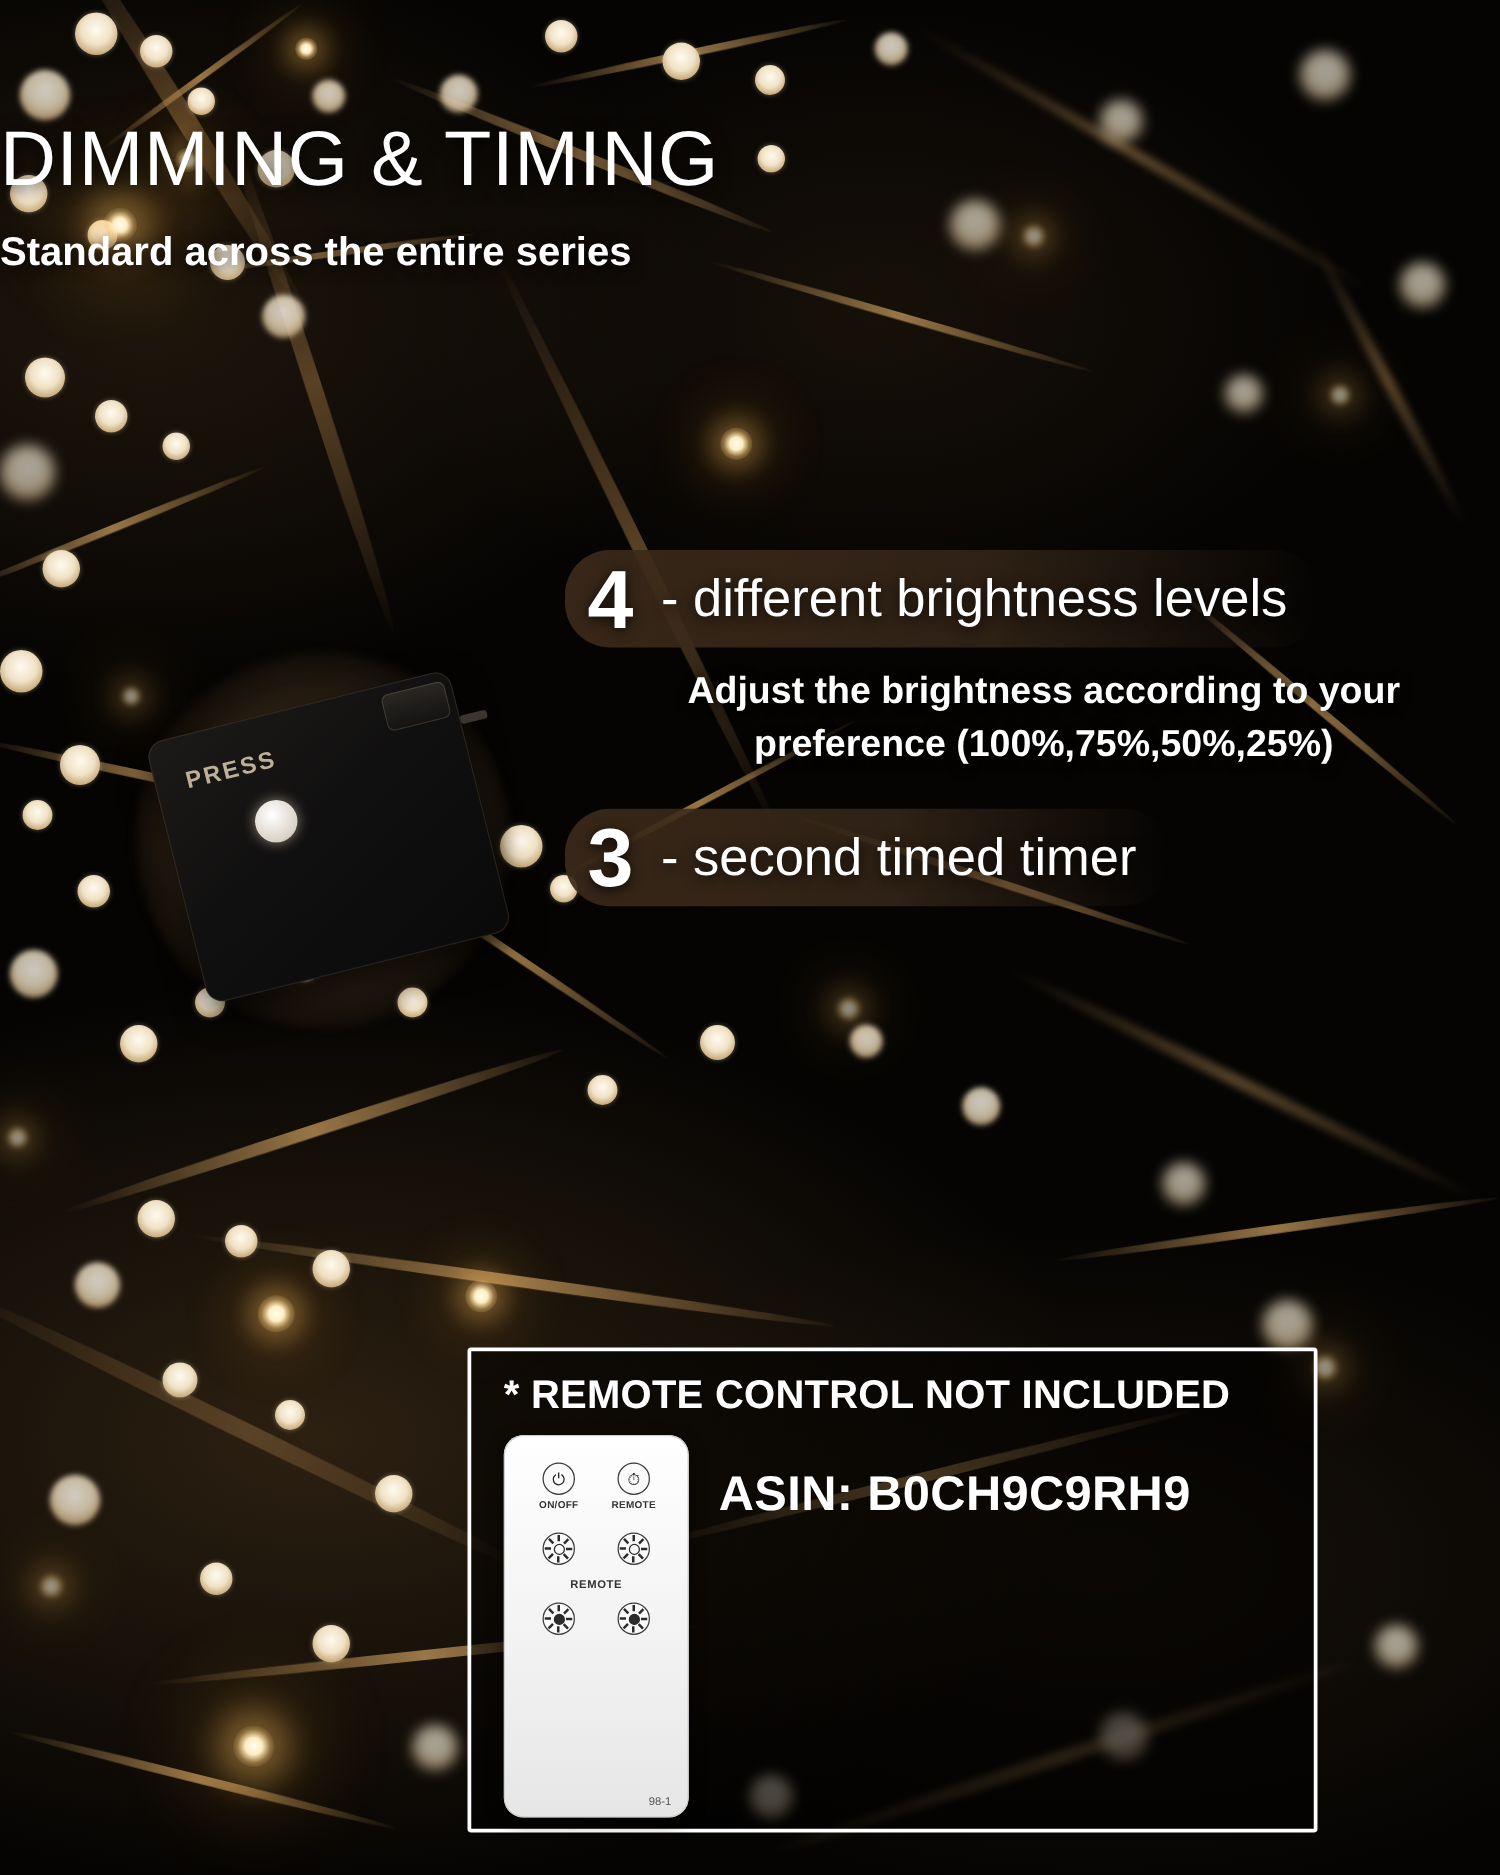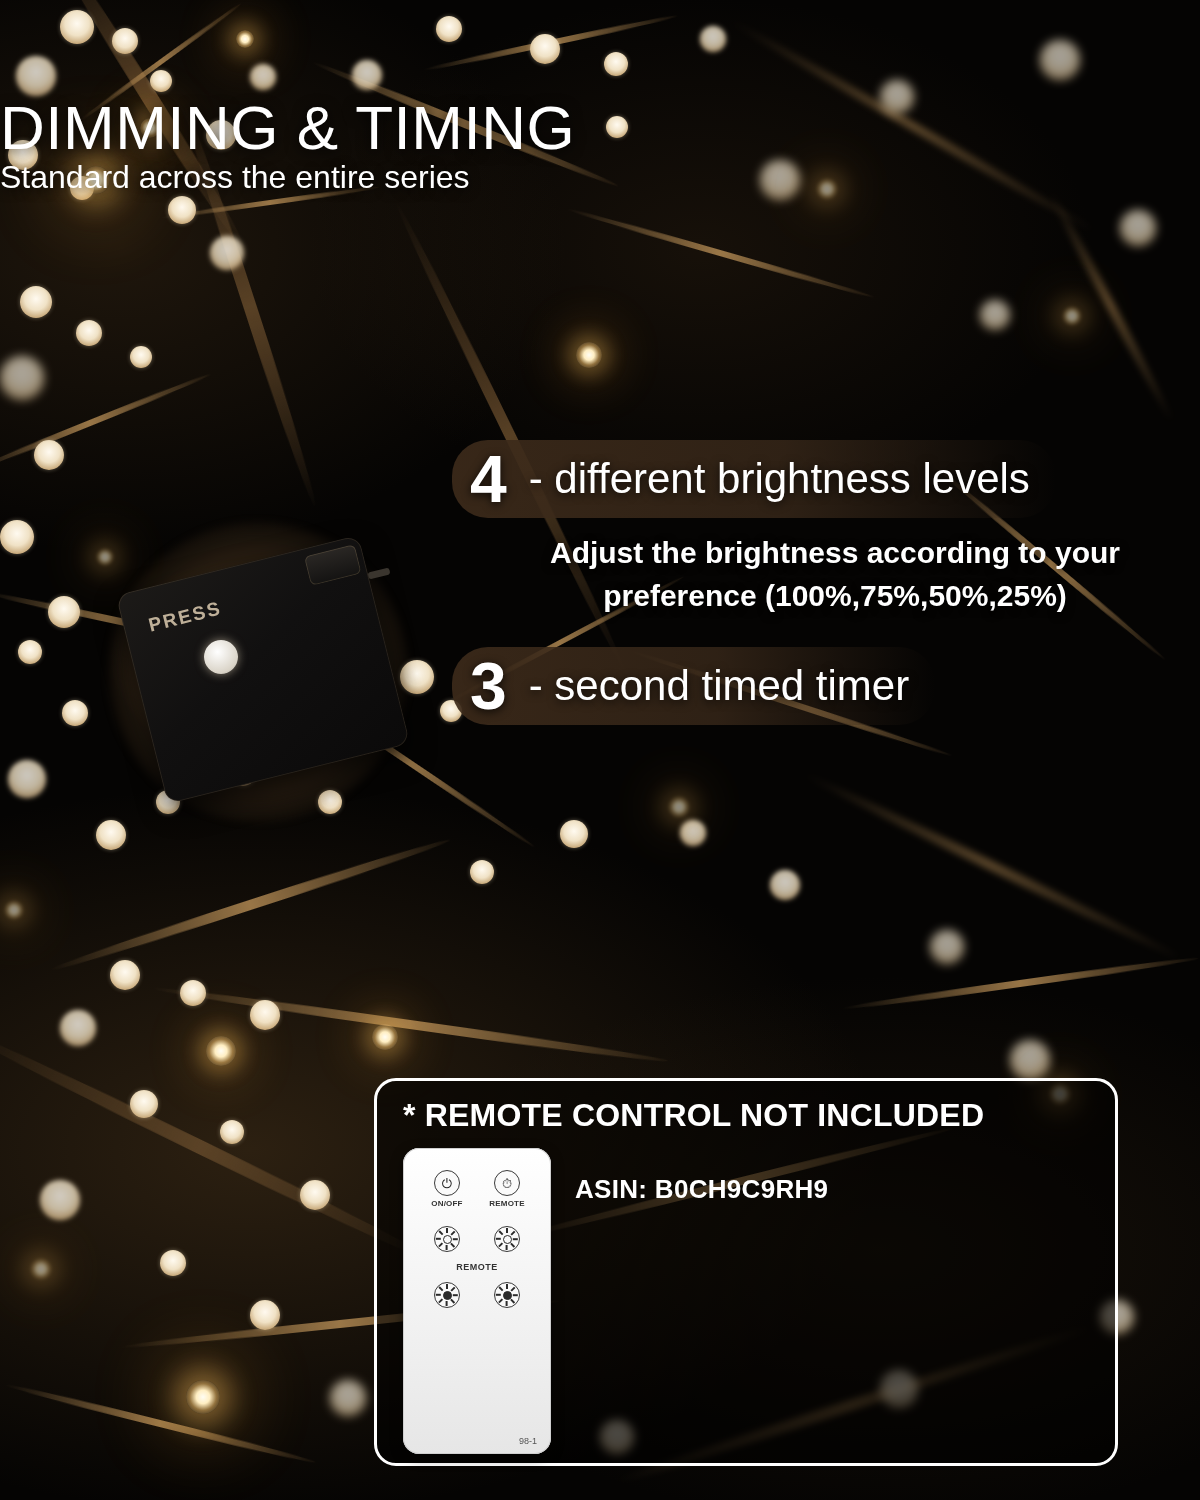--- a/index.html
+++ b/index.html
@@ -73,22 +73,22 @@
     color: #fff;
     font-size: 62px;
     line-height: 1.02;
     letter-spacing: 0.5px;
     font-weight: 400;
     text-shadow: 0 2px 14px rgba(0,0,0,0.85);
   }
   .subtitle {
     color: #fff;
     font-size: 32px;
-    margin-top: 0;
-    font-weight: 400;
+    margin-top: 24px;
+    font-weight: 700;
     text-shadow: 0 2px 12px rgba(0,0,0,0.85);
   }
 
   
   .features {
     position: absolute;
     left: 452px;
     top: 440px;
     width: 718px;
     z-index: 6;
@@ -129,24 +129,24 @@
     padding-left: 48px;
     text-shadow: 0 2px 10px rgba(0,0,0,0.9);
     text-align: center;
   }
 
   
   .notice {
     position: absolute;
     left: 374px;
     top: 1078px;
-    width: 744px;
+    width: 680px;
     height: 388px;
     border: 3px solid #fff;
-    border-radius: 22px;
+    border-radius: 3px;
     background: rgba(0,0,0,0.55);
     z-index: 7;
     padding: 16px 22px 18px 26px;
   }
   .notice-title {
     color: #fff;
     font-size: 32px;
     font-weight: 700;
     letter-spacing: 0.2px;
     white-space: nowrap;
@@ -233,21 +233,21 @@
   .notice-text {
     color: #fff;
     font-size: 25px;
     font-style: italic;
     font-weight: 700;
     line-height: 1.38;
     text-shadow: 0 1px 6px rgba(0,0,0,0.9);
   }
   .asin {
     color: #fff;
-    font-size: 26px;
+    font-size: 39px;
     font-weight: 700;
     margin-top: 26px;
     letter-spacing: 0.3px;
   }
 
   
   .battery-wrap {
     position: absolute;
     left: 108px; top: 522px;
     width: 300px; height: 300px;

